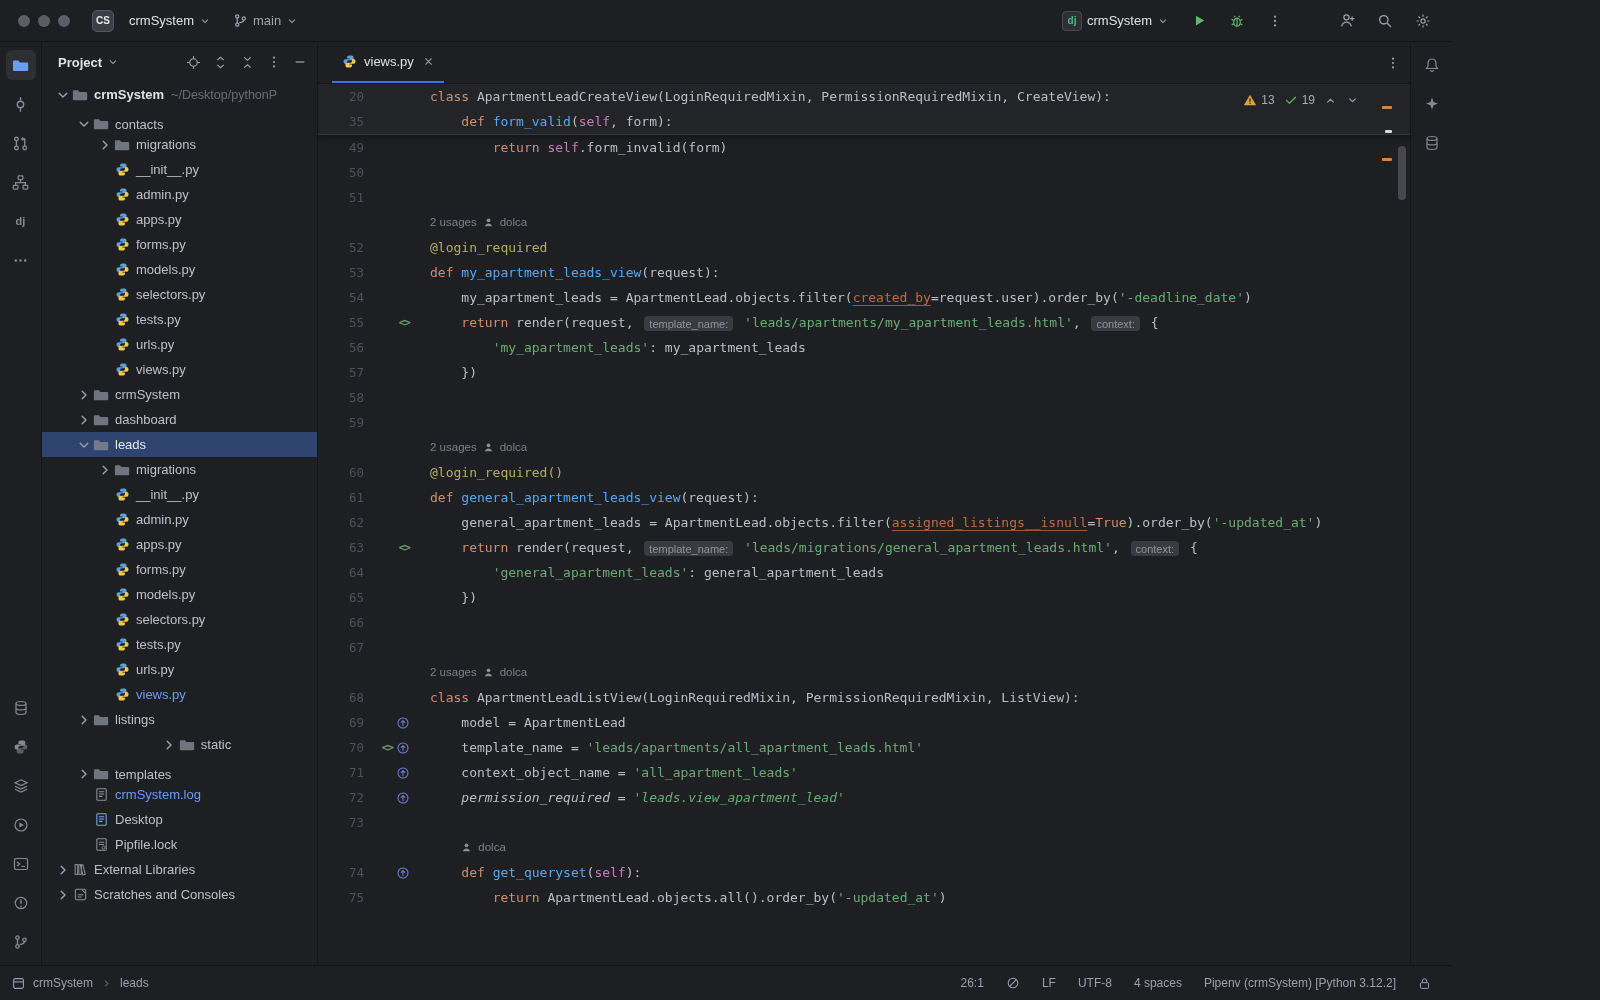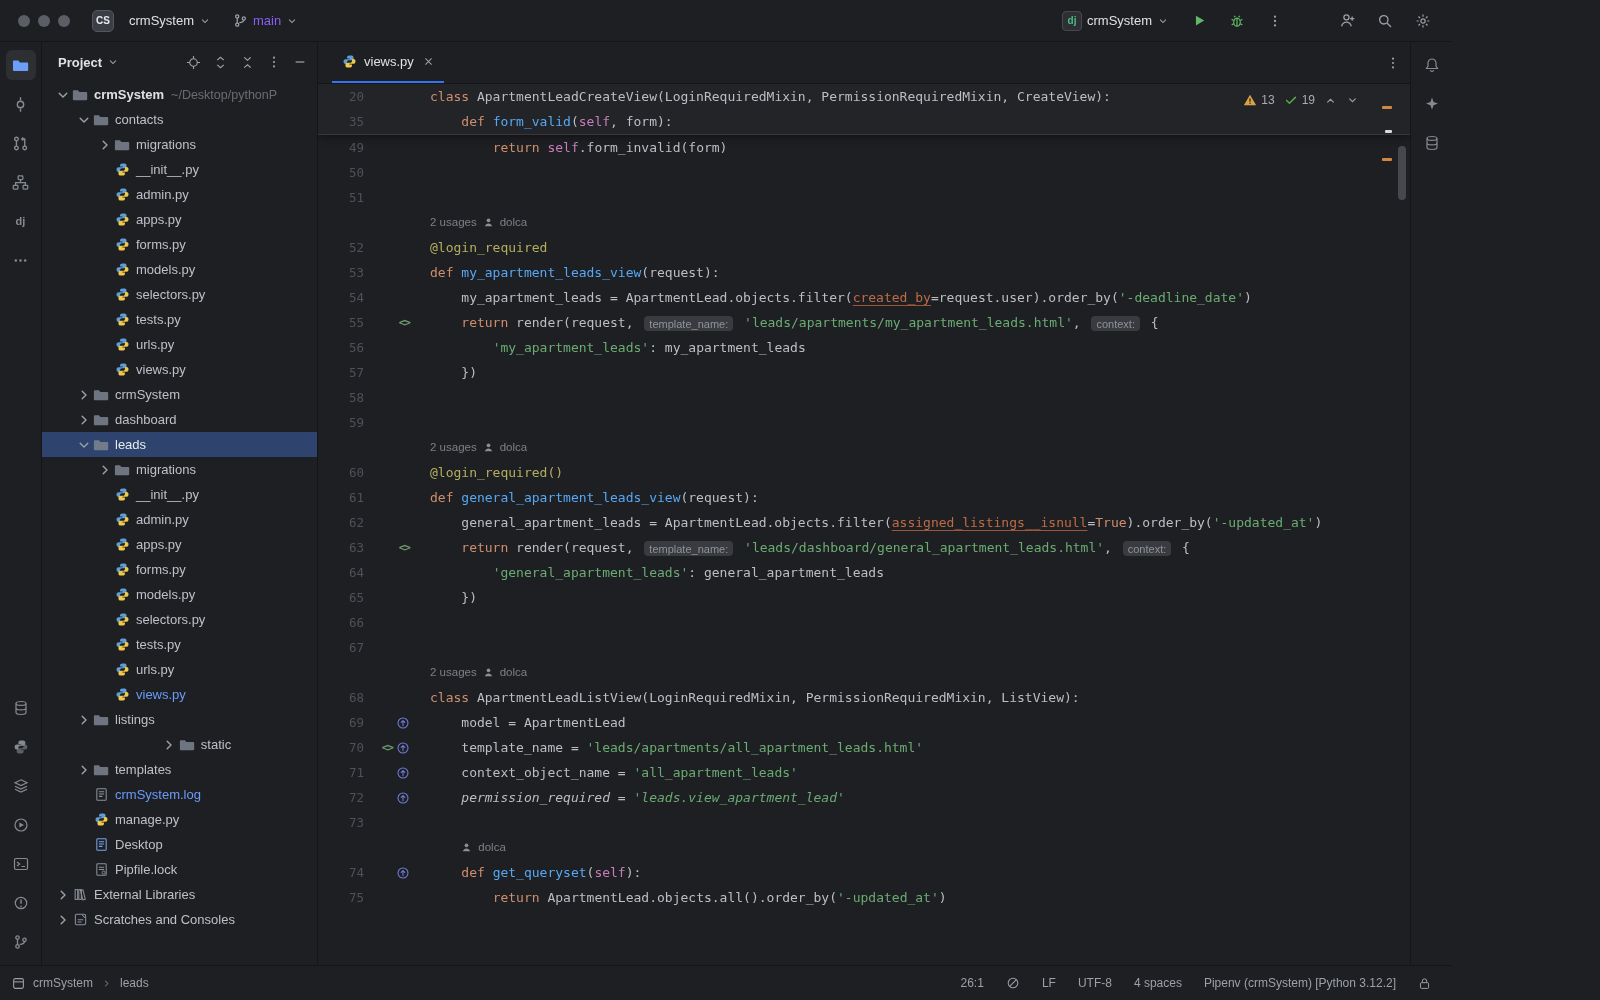--- a/index.html
+++ b/index.html
@@ -8,21 +8,21 @@
   .app{width:1452px;height:1000px;display:flex;flex-direction:column}
   svg{display:block}
   button{background:none;border:none;color:inherit;font:inherit;cursor:default;display:inline-flex;align-items:center;gap:5px;padding:0}
 
   
   .titlebar{height:42px;flex:none;display:flex;align-items:center;border-bottom:1px solid #141517;padding:0 14px 0 18px;gap:8px}
   .traffic{display:flex;gap:8px;margin-right:14px}
   .tl{width:12px;height:12px;border-radius:50%;background:#5b5e64}
   .proj-logo{width:22px;height:22px;border-radius:5px;background:#3b3e45;border:1px solid #53565e;color:#e8eaee;font-size:10px;font-weight:700;display:flex;align-items:center;justify-content:center}
   .tb-btn{color:#dfe1e5;padding:4px 7px;border-radius:6px}
-  .tb-btn .dim{color:#8b5cf6}
+  .tb-btn .dim{color:#a3a3a3}
   .tb-spacer{flex:1}
   .dj-badge{width:20px;height:20px;border-radius:4px;background:#2d2f33;border:1px solid #45484f;color:#4fb98a;font-size:10px;font-weight:700;display:inline-flex;align-items:center;justify-content:center}
   .icon-btn{width:30px;height:30px;border-radius:6px;display:inline-flex;align-items:center;justify-content:center;color:#9da0a8}
 
   
   .main{display:grid;grid-template-columns:42px 276px 1fr 42px;height:923px;flex:none}
   .left-strip,.right-strip{display:flex;flex-direction:column;align-items:center;padding:8px 0;gap:9px;border-right:1px solid #141517;color:#868a91}
   .right-strip{border-right:none;border-left:1px solid #141517}
   .strip-btn{width:30px;height:30px;border-radius:6px;display:flex;align-items:center;justify-content:center;color:#868a91}
   .strip-btn.active{color:#6c9ef8;background:#2d2f33}
@@ -320,32 +320,174 @@
               </svg>
             </span>
             <span class="ticon" style="display: inline-flex; align-items: center;">
               <svg width="16" height="16" viewBox="0 0 16 16">
                 <path d="M1.8 3.2h4.1l1.5 1.9h6.9c.5 0 .9.4.9.9v6.3c0 .5-.4.9-.9.9H1.8c-.5 0-.9-.4-.9-.9V4.1c0-.5.4-.9.9-.9z" fill="#7d8590" opacity=".85"></path>
               </svg>
             </span>
             <span class="tlabel bold">crmSystem</span>
             <span class="thint"> ~/Desktop/pythonP</span>
           </div>
+          <div class="trow" style="padding-left: 33px; align-items: flex-end;">
+            <span class="chev">
+              <svg width="16" height="16" viewBox="0 0 16 16">
+                <path d="M4.2 6.2 8 10l3.8-3.8" fill="none" stroke="#9da0a8" stroke-width="1.4" stroke-linecap="round" stroke-linejoin="round"></path>
+              </svg>
+            </span>
+            <span class="ticon" style="display: inline-flex; align-items: center;">
+              <svg width="16" height="16" viewBox="0 0 16 16">
+                <path d="M1.8 3.2h4.1l1.5 1.9h6.9c.5 0 .9.4.9.9v6.3c0 .5-.4.9-.9.9H1.8c-.5 0-.9-.4-.9-.9V4.1c0-.5.4-.9.9-.9z" fill="#7d8590" opacity=".85"></path>
+              </svg>
+            </span>
+            <span class="tlabel">contacts</span>
+          </div>
+          <div class="trow" style="padding-left: 54px;">
+            <span class="chev">
+              <svg width="16" height="16" viewBox="0 0 16 16">
+                <path d="M6.2 4.2 10 8l-3.8 3.8" fill="none" stroke="#9da0a8" stroke-width="1.4" stroke-linecap="round" stroke-linejoin="round"></path>
+              </svg>
+            </span>
+            <span class="ticon" style="display: inline-flex; align-items: center;">
+              <svg width="16" height="16" viewBox="0 0 16 16">
+                <path d="M1.8 3.2h4.1l1.5 1.9h6.9c.5 0 .9.4.9.9v6.3c0 .5-.4.9-.9.9H1.8c-.5 0-.9-.4-.9-.9V4.1c0-.5.4-.9.9-.9z" fill="#7d8590" opacity=".85"></path>
+              </svg>
+            </span>
+            <span class="tlabel">migrations</span>
+          </div>
+          <div class="trow" style="padding-left: 54px;">
+            <span class="chev"></span>
+            <span class="ticon" style="display: inline-flex; align-items: center;">
+              <svg width="15" height="15" viewBox="0 0 16 16">
+                <path d="M8 1.5c-2 0-2.6.9-2.6 2v1.4h2.7v.7H3.9c-1.2 0-2.3.8-2.3 2.5s1 2.5 2.2 2.5h1.5V8.9c0-1.2 1-2.2 2.2-2.2h2.9c1 0 1.9-.8 1.9-1.9V3.5c0-1.1-.9-2-2.1-2z" fill="#5f9fd6"></path>
+                <path d="M8 14.5c2 0 2.6-.9 2.6-2v-1.4H7.9v-.7h4.2c1.2 0 2.3-.8 2.3-2.5s-1-2.5-2.2-2.5h-1.5v1.7c0 1.2-1 2.2-2.2 2.2H5.6c-1 0-1.9.8-1.9 1.9v1.3c0 1.1.9 2 2.1 2z" fill="#f0c84c"></path>
+              </svg>
+            </span>
+            <span class="tlabel">__init__.py</span>
+          </div>
+          <div class="trow" style="padding-left: 54px;">
+            <span class="chev"></span>
+            <span class="ticon" style="display: inline-flex; align-items: center;">
+              <svg width="15" height="15" viewBox="0 0 16 16">
+                <path d="M8 1.5c-2 0-2.6.9-2.6 2v1.4h2.7v.7H3.9c-1.2 0-2.3.8-2.3 2.5s1 2.5 2.2 2.5h1.5V8.9c0-1.2 1-2.2 2.2-2.2h2.9c1 0 1.9-.8 1.9-1.9V3.5c0-1.1-.9-2-2.1-2z" fill="#5f9fd6"></path>
+                <path d="M8 14.5c2 0 2.6-.9 2.6-2v-1.4H7.9v-.7h4.2c1.2 0 2.3-.8 2.3-2.5s-1-2.5-2.2-2.5h-1.5v1.7c0 1.2-1 2.2-2.2 2.2H5.6c-1 0-1.9.8-1.9 1.9v1.3c0 1.1.9 2 2.1 2z" fill="#f0c84c"></path>
+              </svg>
+            </span>
+            <span class="tlabel">admin.py</span>
+          </div>
+          <div class="trow" style="padding-left: 54px;">
+            <span class="chev"></span>
+            <span class="ticon" style="display: inline-flex; align-items: center;">
+              <svg width="15" height="15" viewBox="0 0 16 16">
+                <path d="M8 1.5c-2 0-2.6.9-2.6 2v1.4h2.7v.7H3.9c-1.2 0-2.3.8-2.3 2.5s1 2.5 2.2 2.5h1.5V8.9c0-1.2 1-2.2 2.2-2.2h2.9c1 0 1.9-.8 1.9-1.9V3.5c0-1.1-.9-2-2.1-2z" fill="#5f9fd6"></path>
+                <path d="M8 14.5c2 0 2.6-.9 2.6-2v-1.4H7.9v-.7h4.2c1.2 0 2.3-.8 2.3-2.5s-1-2.5-2.2-2.5h-1.5v1.7c0 1.2-1 2.2-2.2 2.2H5.6c-1 0-1.9.8-1.9 1.9v1.3c0 1.1.9 2 2.1 2z" fill="#f0c84c"></path>
+              </svg>
+            </span>
+            <span class="tlabel">apps.py</span>
+          </div>
+          <div class="trow" style="padding-left: 54px;">
+            <span class="chev"></span>
+            <span class="ticon" style="display: inline-flex; align-items: center;">
+              <svg width="15" height="15" viewBox="0 0 16 16">
+                <path d="M8 1.5c-2 0-2.6.9-2.6 2v1.4h2.7v.7H3.9c-1.2 0-2.3.8-2.3 2.5s1 2.5 2.2 2.5h1.5V8.9c0-1.2 1-2.2 2.2-2.2h2.9c1 0 1.9-.8 1.9-1.9V3.5c0-1.1-.9-2-2.1-2z" fill="#5f9fd6"></path>
+                <path d="M8 14.5c2 0 2.6-.9 2.6-2v-1.4H7.9v-.7h4.2c1.2 0 2.3-.8 2.3-2.5s-1-2.5-2.2-2.5h-1.5v1.7c0 1.2-1 2.2-2.2 2.2H5.6c-1 0-1.9.8-1.9 1.9v1.3c0 1.1.9 2 2.1 2z" fill="#f0c84c"></path>
+              </svg>
+            </span>
+            <span class="tlabel">forms.py</span>
+          </div>
+          <div class="trow" style="padding-left: 54px;">
+            <span class="chev"></span>
+            <span class="ticon" style="display: inline-flex; align-items: center;">
+              <svg width="15" height="15" viewBox="0 0 16 16">
+                <path d="M8 1.5c-2 0-2.6.9-2.6 2v1.4h2.7v.7H3.9c-1.2 0-2.3.8-2.3 2.5s1 2.5 2.2 2.5h1.5V8.9c0-1.2 1-2.2 2.2-2.2h2.9c1 0 1.9-.8 1.9-1.9V3.5c0-1.1-.9-2-2.1-2z" fill="#5f9fd6"></path>
+                <path d="M8 14.5c2 0 2.6-.9 2.6-2v-1.4H7.9v-.7h4.2c1.2 0 2.3-.8 2.3-2.5s-1-2.5-2.2-2.5h-1.5v1.7c0 1.2-1 2.2-2.2 2.2H5.6c-1 0-1.9.8-1.9 1.9v1.3c0 1.1.9 2 2.1 2z" fill="#f0c84c"></path>
+              </svg>
+            </span>
+            <span class="tlabel">models.py</span>
+          </div>
+          <div class="trow" style="padding-left: 54px;">
+            <span class="chev"></span>
+            <span class="ticon" style="display: inline-flex; align-items: center;">
+              <svg width="15" height="15" viewBox="0 0 16 16">
+                <path d="M8 1.5c-2 0-2.6.9-2.6 2v1.4h2.7v.7H3.9c-1.2 0-2.3.8-2.3 2.5s1 2.5 2.2 2.5h1.5V8.9c0-1.2 1-2.2 2.2-2.2h2.9c1 0 1.9-.8 1.9-1.9V3.5c0-1.1-.9-2-2.1-2z" fill="#5f9fd6"></path>
+                <path d="M8 14.5c2 0 2.6-.9 2.6-2v-1.4H7.9v-.7h4.2c1.2 0 2.3-.8 2.3-2.5s-1-2.5-2.2-2.5h-1.5v1.7c0 1.2-1 2.2-2.2 2.2H5.6c-1 0-1.9.8-1.9 1.9v1.3c0 1.1.9 2 2.1 2z" fill="#f0c84c"></path>
+              </svg>
+            </span>
+            <span class="tlabel">selectors.py</span>
+          </div>
+          <div class="trow" style="padding-left: 54px;">
+            <span class="chev"></span>
+            <span class="ticon" style="display: inline-flex; align-items: center;">
+              <svg width="15" height="15" viewBox="0 0 16 16">
+                <path d="M8 1.5c-2 0-2.6.9-2.6 2v1.4h2.7v.7H3.9c-1.2 0-2.3.8-2.3 2.5s1 2.5 2.2 2.5h1.5V8.9c0-1.2 1-2.2 2.2-2.2h2.9c1 0 1.9-.8 1.9-1.9V3.5c0-1.1-.9-2-2.1-2z" fill="#5f9fd6"></path>
+                <path d="M8 14.5c2 0 2.6-.9 2.6-2v-1.4H7.9v-.7h4.2c1.2 0 2.3-.8 2.3-2.5s-1-2.5-2.2-2.5h-1.5v1.7c0 1.2-1 2.2-2.2 2.2H5.6c-1 0-1.9.8-1.9 1.9v1.3c0 1.1.9 2 2.1 2z" fill="#f0c84c"></path>
+              </svg>
+            </span>
+            <span class="tlabel">tests.py</span>
+          </div>
+          <div class="trow" style="padding-left: 54px;">
+            <span class="chev"></span>
+            <span class="ticon" style="display: inline-flex; align-items: center;">
+              <svg width="15" height="15" viewBox="0 0 16 16">
+                <path d="M8 1.5c-2 0-2.6.9-2.6 2v1.4h2.7v.7H3.9c-1.2 0-2.3.8-2.3 2.5s1 2.5 2.2 2.5h1.5V8.9c0-1.2 1-2.2 2.2-2.2h2.9c1 0 1.9-.8 1.9-1.9V3.5c0-1.1-.9-2-2.1-2z" fill="#5f9fd6"></path>
+                <path d="M8 14.5c2 0 2.6-.9 2.6-2v-1.4H7.9v-.7h4.2c1.2 0 2.3-.8 2.3-2.5s-1-2.5-2.2-2.5h-1.5v1.7c0 1.2-1 2.2-2.2 2.2H5.6c-1 0-1.9.8-1.9 1.9v1.3c0 1.1.9 2 2.1 2z" fill="#f0c84c"></path>
+              </svg>
+            </span>
+            <span class="tlabel">urls.py</span>
+          </div>
+          <div class="trow" style="padding-left: 54px;">
+            <span class="chev"></span>
+            <span class="ticon" style="display: inline-flex; align-items: center;">
+              <svg width="15" height="15" viewBox="0 0 16 16">
+                <path d="M8 1.5c-2 0-2.6.9-2.6 2v1.4h2.7v.7H3.9c-1.2 0-2.3.8-2.3 2.5s1 2.5 2.2 2.5h1.5V8.9c0-1.2 1-2.2 2.2-2.2h2.9c1 0 1.9-.8 1.9-1.9V3.5c0-1.1-.9-2-2.1-2z" fill="#5f9fd6"></path>
+                <path d="M8 14.5c2 0 2.6-.9 2.6-2v-1.4H7.9v-.7h4.2c1.2 0 2.3-.8 2.3-2.5s-1-2.5-2.2-2.5h-1.5v1.7c0 1.2-1 2.2-2.2 2.2H5.6c-1 0-1.9.8-1.9 1.9v1.3c0 1.1.9 2 2.1 2z" fill="#f0c84c"></path>
+              </svg>
+            </span>
+            <span class="tlabel">views.py</span>
+          </div>
           <div class="trow" style="padding-left: 33px;">
             <span class="chev">
               <svg width="16" height="16" viewBox="0 0 16 16">
+                <path d="M6.2 4.2 10 8l-3.8 3.8" fill="none" stroke="#9da0a8" stroke-width="1.4" stroke-linecap="round" stroke-linejoin="round"></path>
+              </svg>
+            </span>
+            <span class="ticon" style="display: inline-flex; align-items: center;">
+              <svg width="16" height="16" viewBox="0 0 16 16">
+                <path d="M1.8 3.2h4.1l1.5 1.9h6.9c.5 0 .9.4.9.9v6.3c0 .5-.4.9-.9.9H1.8c-.5 0-.9-.4-.9-.9V4.1c0-.5.4-.9.9-.9z" fill="#7d8590" opacity=".85"></path>
+              </svg>
+            </span>
+            <span class="tlabel">crmSystem</span>
+          </div>
+          <div class="trow" style="padding-left: 33px;">
+            <span class="chev">
+              <svg width="16" height="16" viewBox="0 0 16 16">
+                <path d="M6.2 4.2 10 8l-3.8 3.8" fill="none" stroke="#9da0a8" stroke-width="1.4" stroke-linecap="round" stroke-linejoin="round"></path>
+              </svg>
+            </span>
+            <span class="ticon" style="display: inline-flex; align-items: center;">
+              <svg width="16" height="16" viewBox="0 0 16 16">
+                <path d="M1.8 3.2h4.1l1.5 1.9h6.9c.5 0 .9.4.9.9v6.3c0 .5-.4.9-.9.9H1.8c-.5 0-.9-.4-.9-.9V4.1c0-.5.4-.9.9-.9z" fill="#7d8590" opacity=".85"></path>
+              </svg>
+            </span>
+            <span class="tlabel">dashboard</span>
+          </div>
+          <div class="trow sel" style="padding-left: 33px;">
+            <span class="chev">
+              <svg width="16" height="16" viewBox="0 0 16 16">
                 <path d="M4.2 6.2 8 10l3.8-3.8" fill="none" stroke="#9da0a8" stroke-width="1.4" stroke-linecap="round" stroke-linejoin="round"></path>
               </svg>
             </span>
             <span class="ticon" style="display: inline-flex; align-items: center;">
               <svg width="16" height="16" viewBox="0 0 16 16">
                 <path d="M1.8 3.2h4.1l1.5 1.9h6.9c.5 0 .9.4.9.9v6.3c0 .5-.4.9-.9.9H1.8c-.5 0-.9-.4-.9-.9V4.1c0-.5.4-.9.9-.9z" fill="#7d8590" opacity=".85"></path>
               </svg>
             </span>
-            <span class="tlabel">contacts</span>
+            <span class="tlabel">leads</span>
           </div>
           <div class="trow" style="padding-left: 54px;">
             <span class="chev">
               <svg width="16" height="16" viewBox="0 0 16 16">
                 <path d="M6.2 4.2 10 8l-3.8 3.8" fill="none" stroke="#9da0a8" stroke-width="1.4" stroke-linecap="round" stroke-linejoin="round"></path>
               </svg>
             </span>
             <span class="ticon" style="display: inline-flex; align-items: center;">
               <svg width="16" height="16" viewBox="0 0 16 16">
                 <path d="M1.8 3.2h4.1l1.5 1.9h6.9c.5 0 .9.4.9.9v6.3c0 .5-.4.9-.9.9H1.8c-.5 0-.9-.4-.9-.9V4.1c0-.5.4-.9.9-.9z" fill="#7d8590" opacity=".85"></path>
@@ -434,191 +576,49 @@
             <span class="tlabel">urls.py</span>
           </div>
           <div class="trow" style="padding-left: 54px;">
             <span class="chev"></span>
             <span class="ticon" style="display: inline-flex; align-items: center;">
               <svg width="15" height="15" viewBox="0 0 16 16">
                 <path d="M8 1.5c-2 0-2.6.9-2.6 2v1.4h2.7v.7H3.9c-1.2 0-2.3.8-2.3 2.5s1 2.5 2.2 2.5h1.5V8.9c0-1.2 1-2.2 2.2-2.2h2.9c1 0 1.9-.8 1.9-1.9V3.5c0-1.1-.9-2-2.1-2z" fill="#5f9fd6"></path>
                 <path d="M8 14.5c2 0 2.6-.9 2.6-2v-1.4H7.9v-.7h4.2c1.2 0 2.3-.8 2.3-2.5s-1-2.5-2.2-2.5h-1.5v1.7c0 1.2-1 2.2-2.2 2.2H5.6c-1 0-1.9.8-1.9 1.9v1.3c0 1.1.9 2 2.1 2z" fill="#f0c84c"></path>
               </svg>
             </span>
-            <span class="tlabel">views.py</span>
+            <span class="tlabel mod">views.py</span>
           </div>
           <div class="trow" style="padding-left: 33px;">
             <span class="chev">
               <svg width="16" height="16" viewBox="0 0 16 16">
                 <path d="M6.2 4.2 10 8l-3.8 3.8" fill="none" stroke="#9da0a8" stroke-width="1.4" stroke-linecap="round" stroke-linejoin="round"></path>
               </svg>
             </span>
             <span class="ticon" style="display: inline-flex; align-items: center;">
               <svg width="16" height="16" viewBox="0 0 16 16">
                 <path d="M1.8 3.2h4.1l1.5 1.9h6.9c.5 0 .9.4.9.9v6.3c0 .5-.4.9-.9.9H1.8c-.5 0-.9-.4-.9-.9V4.1c0-.5.4-.9.9-.9z" fill="#7d8590" opacity=".85"></path>
               </svg>
             </span>
-            <span class="tlabel">crmSystem</span>
-          </div>
-          <div class="trow" style="padding-left: 33px;">
+            <span class="tlabel">listings</span>
+          </div>
+          <div class="trow" style="padding-left: 33px; justify-content: center;">
             <span class="chev">
               <svg width="16" height="16" viewBox="0 0 16 16">
                 <path d="M6.2 4.2 10 8l-3.8 3.8" fill="none" stroke="#9da0a8" stroke-width="1.4" stroke-linecap="round" stroke-linejoin="round"></path>
               </svg>
             </span>
             <span class="ticon" style="display: inline-flex; align-items: center;">
               <svg width="16" height="16" viewBox="0 0 16 16">
                 <path d="M1.8 3.2h4.1l1.5 1.9h6.9c.5 0 .9.4.9.9v6.3c0 .5-.4.9-.9.9H1.8c-.5 0-.9-.4-.9-.9V4.1c0-.5.4-.9.9-.9z" fill="#7d8590" opacity=".85"></path>
               </svg>
             </span>
-            <span class="tlabel">dashboard</span>
-          </div>
-          <div class="trow sel" style="padding-left: 33px;">
-            <span class="chev">
-              <svg width="16" height="16" viewBox="0 0 16 16">
-                <path d="M4.2 6.2 8 10l3.8-3.8" fill="none" stroke="#9da0a8" stroke-width="1.4" stroke-linecap="round" stroke-linejoin="round"></path>
-              </svg>
-            </span>
-            <span class="ticon" style="display: inline-flex; align-items: center;">
-              <svg width="16" height="16" viewBox="0 0 16 16">
-                <path d="M1.8 3.2h4.1l1.5 1.9h6.9c.5 0 .9.4.9.9v6.3c0 .5-.4.9-.9.9H1.8c-.5 0-.9-.4-.9-.9V4.1c0-.5.4-.9.9-.9z" fill="#7d8590" opacity=".85"></path>
-              </svg>
-            </span>
-            <span class="tlabel">leads</span>
-          </div>
-          <div class="trow" style="padding-left: 54px;">
-            <span class="chev">
-              <svg width="16" height="16" viewBox="0 0 16 16">
-                <path d="M6.2 4.2 10 8l-3.8 3.8" fill="none" stroke="#9da0a8" stroke-width="1.4" stroke-linecap="round" stroke-linejoin="round"></path>
-              </svg>
-            </span>
-            <span class="ticon" style="display: inline-flex; align-items: center;">
-              <svg width="16" height="16" viewBox="0 0 16 16">
-                <path d="M1.8 3.2h4.1l1.5 1.9h6.9c.5 0 .9.4.9.9v6.3c0 .5-.4.9-.9.9H1.8c-.5 0-.9-.4-.9-.9V4.1c0-.5.4-.9.9-.9z" fill="#7d8590" opacity=".85"></path>
-              </svg>
-            </span>
-            <span class="tlabel">migrations</span>
-          </div>
-          <div class="trow" style="padding-left: 54px;">
-            <span class="chev"></span>
-            <span class="ticon" style="display: inline-flex; align-items: center;">
-              <svg width="15" height="15" viewBox="0 0 16 16">
-                <path d="M8 1.5c-2 0-2.6.9-2.6 2v1.4h2.7v.7H3.9c-1.2 0-2.3.8-2.3 2.5s1 2.5 2.2 2.5h1.5V8.9c0-1.2 1-2.2 2.2-2.2h2.9c1 0 1.9-.8 1.9-1.9V3.5c0-1.1-.9-2-2.1-2z" fill="#5f9fd6"></path>
-                <path d="M8 14.5c2 0 2.6-.9 2.6-2v-1.4H7.9v-.7h4.2c1.2 0 2.3-.8 2.3-2.5s-1-2.5-2.2-2.5h-1.5v1.7c0 1.2-1 2.2-2.2 2.2H5.6c-1 0-1.9.8-1.9 1.9v1.3c0 1.1.9 2 2.1 2z" fill="#f0c84c"></path>
-              </svg>
-            </span>
-            <span class="tlabel">__init__.py</span>
-          </div>
-          <div class="trow" style="padding-left: 54px;">
-            <span class="chev"></span>
-            <span class="ticon" style="display: inline-flex; align-items: center;">
-              <svg width="15" height="15" viewBox="0 0 16 16">
-                <path d="M8 1.5c-2 0-2.6.9-2.6 2v1.4h2.7v.7H3.9c-1.2 0-2.3.8-2.3 2.5s1 2.5 2.2 2.5h1.5V8.9c0-1.2 1-2.2 2.2-2.2h2.9c1 0 1.9-.8 1.9-1.9V3.5c0-1.1-.9-2-2.1-2z" fill="#5f9fd6"></path>
-                <path d="M8 14.5c2 0 2.6-.9 2.6-2v-1.4H7.9v-.7h4.2c1.2 0 2.3-.8 2.3-2.5s-1-2.5-2.2-2.5h-1.5v1.7c0 1.2-1 2.2-2.2 2.2H5.6c-1 0-1.9.8-1.9 1.9v1.3c0 1.1.9 2 2.1 2z" fill="#f0c84c"></path>
-              </svg>
-            </span>
-            <span class="tlabel">admin.py</span>
-          </div>
-          <div class="trow" style="padding-left: 54px;">
-            <span class="chev"></span>
-            <span class="ticon" style="display: inline-flex; align-items: center;">
-              <svg width="15" height="15" viewBox="0 0 16 16">
-                <path d="M8 1.5c-2 0-2.6.9-2.6 2v1.4h2.7v.7H3.9c-1.2 0-2.3.8-2.3 2.5s1 2.5 2.2 2.5h1.5V8.9c0-1.2 1-2.2 2.2-2.2h2.9c1 0 1.9-.8 1.9-1.9V3.5c0-1.1-.9-2-2.1-2z" fill="#5f9fd6"></path>
-                <path d="M8 14.5c2 0 2.6-.9 2.6-2v-1.4H7.9v-.7h4.2c1.2 0 2.3-.8 2.3-2.5s-1-2.5-2.2-2.5h-1.5v1.7c0 1.2-1 2.2-2.2 2.2H5.6c-1 0-1.9.8-1.9 1.9v1.3c0 1.1.9 2 2.1 2z" fill="#f0c84c"></path>
-              </svg>
-            </span>
-            <span class="tlabel">apps.py</span>
-          </div>
-          <div class="trow" style="padding-left: 54px;">
-            <span class="chev"></span>
-            <span class="ticon" style="display: inline-flex; align-items: center;">
-              <svg width="15" height="15" viewBox="0 0 16 16">
-                <path d="M8 1.5c-2 0-2.6.9-2.6 2v1.4h2.7v.7H3.9c-1.2 0-2.3.8-2.3 2.5s1 2.5 2.2 2.5h1.5V8.9c0-1.2 1-2.2 2.2-2.2h2.9c1 0 1.9-.8 1.9-1.9V3.5c0-1.1-.9-2-2.1-2z" fill="#5f9fd6"></path>
-                <path d="M8 14.5c2 0 2.6-.9 2.6-2v-1.4H7.9v-.7h4.2c1.2 0 2.3-.8 2.3-2.5s-1-2.5-2.2-2.5h-1.5v1.7c0 1.2-1 2.2-2.2 2.2H5.6c-1 0-1.9.8-1.9 1.9v1.3c0 1.1.9 2 2.1 2z" fill="#f0c84c"></path>
-              </svg>
-            </span>
-            <span class="tlabel">forms.py</span>
-          </div>
-          <div class="trow" style="padding-left: 54px;">
-            <span class="chev"></span>
-            <span class="ticon" style="display: inline-flex; align-items: center;">
-              <svg width="15" height="15" viewBox="0 0 16 16">
-                <path d="M8 1.5c-2 0-2.6.9-2.6 2v1.4h2.7v.7H3.9c-1.2 0-2.3.8-2.3 2.5s1 2.5 2.2 2.5h1.5V8.9c0-1.2 1-2.2 2.2-2.2h2.9c1 0 1.9-.8 1.9-1.9V3.5c0-1.1-.9-2-2.1-2z" fill="#5f9fd6"></path>
-                <path d="M8 14.5c2 0 2.6-.9 2.6-2v-1.4H7.9v-.7h4.2c1.2 0 2.3-.8 2.3-2.5s-1-2.5-2.2-2.5h-1.5v1.7c0 1.2-1 2.2-2.2 2.2H5.6c-1 0-1.9.8-1.9 1.9v1.3c0 1.1.9 2 2.1 2z" fill="#f0c84c"></path>
-              </svg>
-            </span>
-            <span class="tlabel">models.py</span>
-          </div>
-          <div class="trow" style="padding-left: 54px;">
-            <span class="chev"></span>
-            <span class="ticon" style="display: inline-flex; align-items: center;">
-              <svg width="15" height="15" viewBox="0 0 16 16">
-                <path d="M8 1.5c-2 0-2.6.9-2.6 2v1.4h2.7v.7H3.9c-1.2 0-2.3.8-2.3 2.5s1 2.5 2.2 2.5h1.5V8.9c0-1.2 1-2.2 2.2-2.2h2.9c1 0 1.9-.8 1.9-1.9V3.5c0-1.1-.9-2-2.1-2z" fill="#5f9fd6"></path>
-                <path d="M8 14.5c2 0 2.6-.9 2.6-2v-1.4H7.9v-.7h4.2c1.2 0 2.3-.8 2.3-2.5s-1-2.5-2.2-2.5h-1.5v1.7c0 1.2-1 2.2-2.2 2.2H5.6c-1 0-1.9.8-1.9 1.9v1.3c0 1.1.9 2 2.1 2z" fill="#f0c84c"></path>
-              </svg>
-            </span>
-            <span class="tlabel">selectors.py</span>
-          </div>
-          <div class="trow" style="padding-left: 54px;">
-            <span class="chev"></span>
-            <span class="ticon" style="display: inline-flex; align-items: center;">
-              <svg width="15" height="15" viewBox="0 0 16 16">
-                <path d="M8 1.5c-2 0-2.6.9-2.6 2v1.4h2.7v.7H3.9c-1.2 0-2.3.8-2.3 2.5s1 2.5 2.2 2.5h1.5V8.9c0-1.2 1-2.2 2.2-2.2h2.9c1 0 1.9-.8 1.9-1.9V3.5c0-1.1-.9-2-2.1-2z" fill="#5f9fd6"></path>
-                <path d="M8 14.5c2 0 2.6-.9 2.6-2v-1.4H7.9v-.7h4.2c1.2 0 2.3-.8 2.3-2.5s-1-2.5-2.2-2.5h-1.5v1.7c0 1.2-1 2.2-2.2 2.2H5.6c-1 0-1.9.8-1.9 1.9v1.3c0 1.1.9 2 2.1 2z" fill="#f0c84c"></path>
-              </svg>
-            </span>
-            <span class="tlabel">tests.py</span>
-          </div>
-          <div class="trow" style="padding-left: 54px;">
-            <span class="chev"></span>
-            <span class="ticon" style="display: inline-flex; align-items: center;">
-              <svg width="15" height="15" viewBox="0 0 16 16">
-                <path d="M8 1.5c-2 0-2.6.9-2.6 2v1.4h2.7v.7H3.9c-1.2 0-2.3.8-2.3 2.5s1 2.5 2.2 2.5h1.5V8.9c0-1.2 1-2.2 2.2-2.2h2.9c1 0 1.9-.8 1.9-1.9V3.5c0-1.1-.9-2-2.1-2z" fill="#5f9fd6"></path>
-                <path d="M8 14.5c2 0 2.6-.9 2.6-2v-1.4H7.9v-.7h4.2c1.2 0 2.3-.8 2.3-2.5s-1-2.5-2.2-2.5h-1.5v1.7c0 1.2-1 2.2-2.2 2.2H5.6c-1 0-1.9.8-1.9 1.9v1.3c0 1.1.9 2 2.1 2z" fill="#f0c84c"></path>
-              </svg>
-            </span>
-            <span class="tlabel">urls.py</span>
-          </div>
-          <div class="trow" style="padding-left: 54px;">
-            <span class="chev"></span>
-            <span class="ticon" style="display: inline-flex; align-items: center;">
-              <svg width="15" height="15" viewBox="0 0 16 16">
-                <path d="M8 1.5c-2 0-2.6.9-2.6 2v1.4h2.7v.7H3.9c-1.2 0-2.3.8-2.3 2.5s1 2.5 2.2 2.5h1.5V8.9c0-1.2 1-2.2 2.2-2.2h2.9c1 0 1.9-.8 1.9-1.9V3.5c0-1.1-.9-2-2.1-2z" fill="#5f9fd6"></path>
-                <path d="M8 14.5c2 0 2.6-.9 2.6-2v-1.4H7.9v-.7h4.2c1.2 0 2.3-.8 2.3-2.5s-1-2.5-2.2-2.5h-1.5v1.7c0 1.2-1 2.2-2.2 2.2H5.6c-1 0-1.9.8-1.9 1.9v1.3c0 1.1.9 2 2.1 2z" fill="#f0c84c"></path>
-              </svg>
-            </span>
-            <span class="tlabel mod">views.py</span>
-          </div>
-          <div class="trow" style="padding-left: 33px;">
-            <span class="chev">
-              <svg width="16" height="16" viewBox="0 0 16 16">
-                <path d="M6.2 4.2 10 8l-3.8 3.8" fill="none" stroke="#9da0a8" stroke-width="1.4" stroke-linecap="round" stroke-linejoin="round"></path>
-              </svg>
-            </span>
-            <span class="ticon" style="display: inline-flex; align-items: center;">
-              <svg width="16" height="16" viewBox="0 0 16 16">
-                <path d="M1.8 3.2h4.1l1.5 1.9h6.9c.5 0 .9.4.9.9v6.3c0 .5-.4.9-.9.9H1.8c-.5 0-.9-.4-.9-.9V4.1c0-.5.4-.9.9-.9z" fill="#7d8590" opacity=".85"></path>
-              </svg>
-            </span>
-            <span class="tlabel">listings</span>
-          </div>
-          <div class="trow" style="padding-left: 33px; justify-content: center;">
-            <span class="chev">
-              <svg width="16" height="16" viewBox="0 0 16 16">
-                <path d="M6.2 4.2 10 8l-3.8 3.8" fill="none" stroke="#9da0a8" stroke-width="1.4" stroke-linecap="round" stroke-linejoin="round"></path>
-              </svg>
-            </span>
-            <span class="ticon" style="display: inline-flex; align-items: center;">
-              <svg width="16" height="16" viewBox="0 0 16 16">
-                <path d="M1.8 3.2h4.1l1.5 1.9h6.9c.5 0 .9.4.9.9v6.3c0 .5-.4.9-.9.9H1.8c-.5 0-.9-.4-.9-.9V4.1c0-.5.4-.9.9-.9z" fill="#7d8590" opacity=".85"></path>
-              </svg>
-            </span>
             <span class="tlabel">static</span>
           </div>
-          <div class="trow" style="padding-left: 33px;">
+          <div class="trow" style="padding-left: 33px; align-items: flex-end;">
             <span class="chev">
               <svg width="16" height="16" viewBox="0 0 16 16">
                 <path d="M6.2 4.2 10 8l-3.8 3.8" fill="none" stroke="#9da0a8" stroke-width="1.4" stroke-linecap="round" stroke-linejoin="round"></path>
               </svg>
             </span>
             <span class="ticon" style="display: inline-flex; align-items: center;">
               <svg width="16" height="16" viewBox="0 0 16 16">
                 <path d="M1.8 3.2h4.1l1.5 1.9h6.9c.5 0 .9.4.9.9v6.3c0 .5-.4.9-.9.9H1.8c-.5 0-.9-.4-.9-.9V4.1c0-.5.4-.9.9-.9z" fill="#7d8590" opacity=".85"></path>
               </svg>
             </span>
@@ -626,30 +626,20 @@
           </div>
           <div class="trow" style="padding-left: 33px;">
             <span class="chev"></span>
             <span class="ticon" style="display: inline-flex; align-items: center;">
               <svg width="15" height="15" viewBox="0 0 16 16">
                 <rect x="3" y="1.8" width="10" height="12.4" rx="1" fill="none" stroke="#8a919c" stroke-width="1.1"></rect>
                 <path d="M5.2 5h5.6M5.2 7.5h5.6M5.2 10h3.8" stroke="#8a919c" stroke-width="1.1"></path>
               </svg>
             </span>
             <span class="tlabel mod">crmSystem.log</span>
-          </div>
-          <div class="trow" style="padding-left: 33px;">
-            <span class="chev"></span>
-            <span class="ticon" style="display: inline-flex; align-items: center;">
-              <svg width="15" height="15" viewBox="0 0 16 16">
-                <path d="M8 1.5c-2 0-2.6.9-2.6 2v1.4h2.7v.7H3.9c-1.2 0-2.3.8-2.3 2.5s1 2.5 2.2 2.5h1.5V8.9c0-1.2 1-2.2 2.2-2.2h2.9c1 0 1.9-.8 1.9-1.9V3.5c0-1.1-.9-2-2.1-2z" fill="#5f9fd6"></path>
-                <path d="M8 14.5c2 0 2.6-.9 2.6-2v-1.4H7.9v-.7h4.2c1.2 0 2.3-.8 2.3-2.5s-1-2.5-2.2-2.5h-1.5v1.7c0 1.2-1 2.2-2.2 2.2H5.6c-1 0-1.9.8-1.9 1.9v1.3c0 1.1.9 2 2.1 2z" fill="#f0c84c"></path>
-              </svg>
-            </span>
-            <span class="tlabel">manage.py</span>
           </div>
           <div class="trow" style="padding-left: 33px;">
             <span class="chev"></span>
             <span class="ticon" style="display: inline-flex; align-items: center;">
               <svg width="15" height="15" viewBox="0 0 16 16">
                 <rect x="3" y="1.8" width="10" height="12.4" rx="1" fill="none" stroke="#7aa2e8" stroke-width="1.1"></rect>
                 <path d="M5.2 5h5.6M5.2 7.5h5.6M5.2 10h3.8" stroke="#7aa2e8" stroke-width="1.1"></path>
               </svg>
             </span>
             <span class="tlabel">Desktop</span>
@@ -842,21 +832,21 @@
               <span class="gut"></span>
               <span class="codeln" style="padding-left: 10px;"><span class="sp">    general_apartment_leads = ApartmentLead.objects.filter(</span><span class="sw">assigned_listings__isnull</span><span class="sp">=</span><span class="sk">True</span><span class="sp">).order_by(</span><span class="ss">'-updated_at'</span><span class="sp">)</span></span>
             </div>
             <div class="crow">
               <span class="ln">63</span>
               <span class="gut">
                 <span style="display: inline-flex; align-items: center;">
                   <span class="htmltag">&lt;&gt;</span>
                 </span>
               </span>
-              <span class="codeln" style="padding-left: 10px;"><span class="sp">    </span><span class="sk">return</span><span class="sp"> render(request, </span><span class="pill">template_name:</span><span class="sp"> </span><span class="ss">'leads/dashboard/general_apartment_leads.html'</span><span class="sp">, </span><span class="pill">context:</span><span class="sp"> {</span></span>
+              <span class="codeln" style="padding-left: 10px;"><span class="sp">    </span><span class="sk">return</span><span class="sp"> render(request, </span><span class="pill">template_name:</span><span class="sp"> </span><span class="ss">'leads/migrations/general_apartment_leads.html'</span><span class="sp">, </span><span class="pill">context:</span><span class="sp"> {</span></span>
             </div>
             <div class="crow">
               <span class="ln">64</span>
               <span class="gut"></span>
               <span class="codeln" style="padding-left: 10px;"><span class="sp">        </span><span class="ss">'general_apartment_leads'</span><span class="sp">: general_apartment_leads</span></span>
             </div>
             <div class="crow">
               <span class="ln">65</span>
               <span class="gut"></span>
               <span class="codeln" style="padding-left: 10px;"><span class="sp">    })</span></span>

